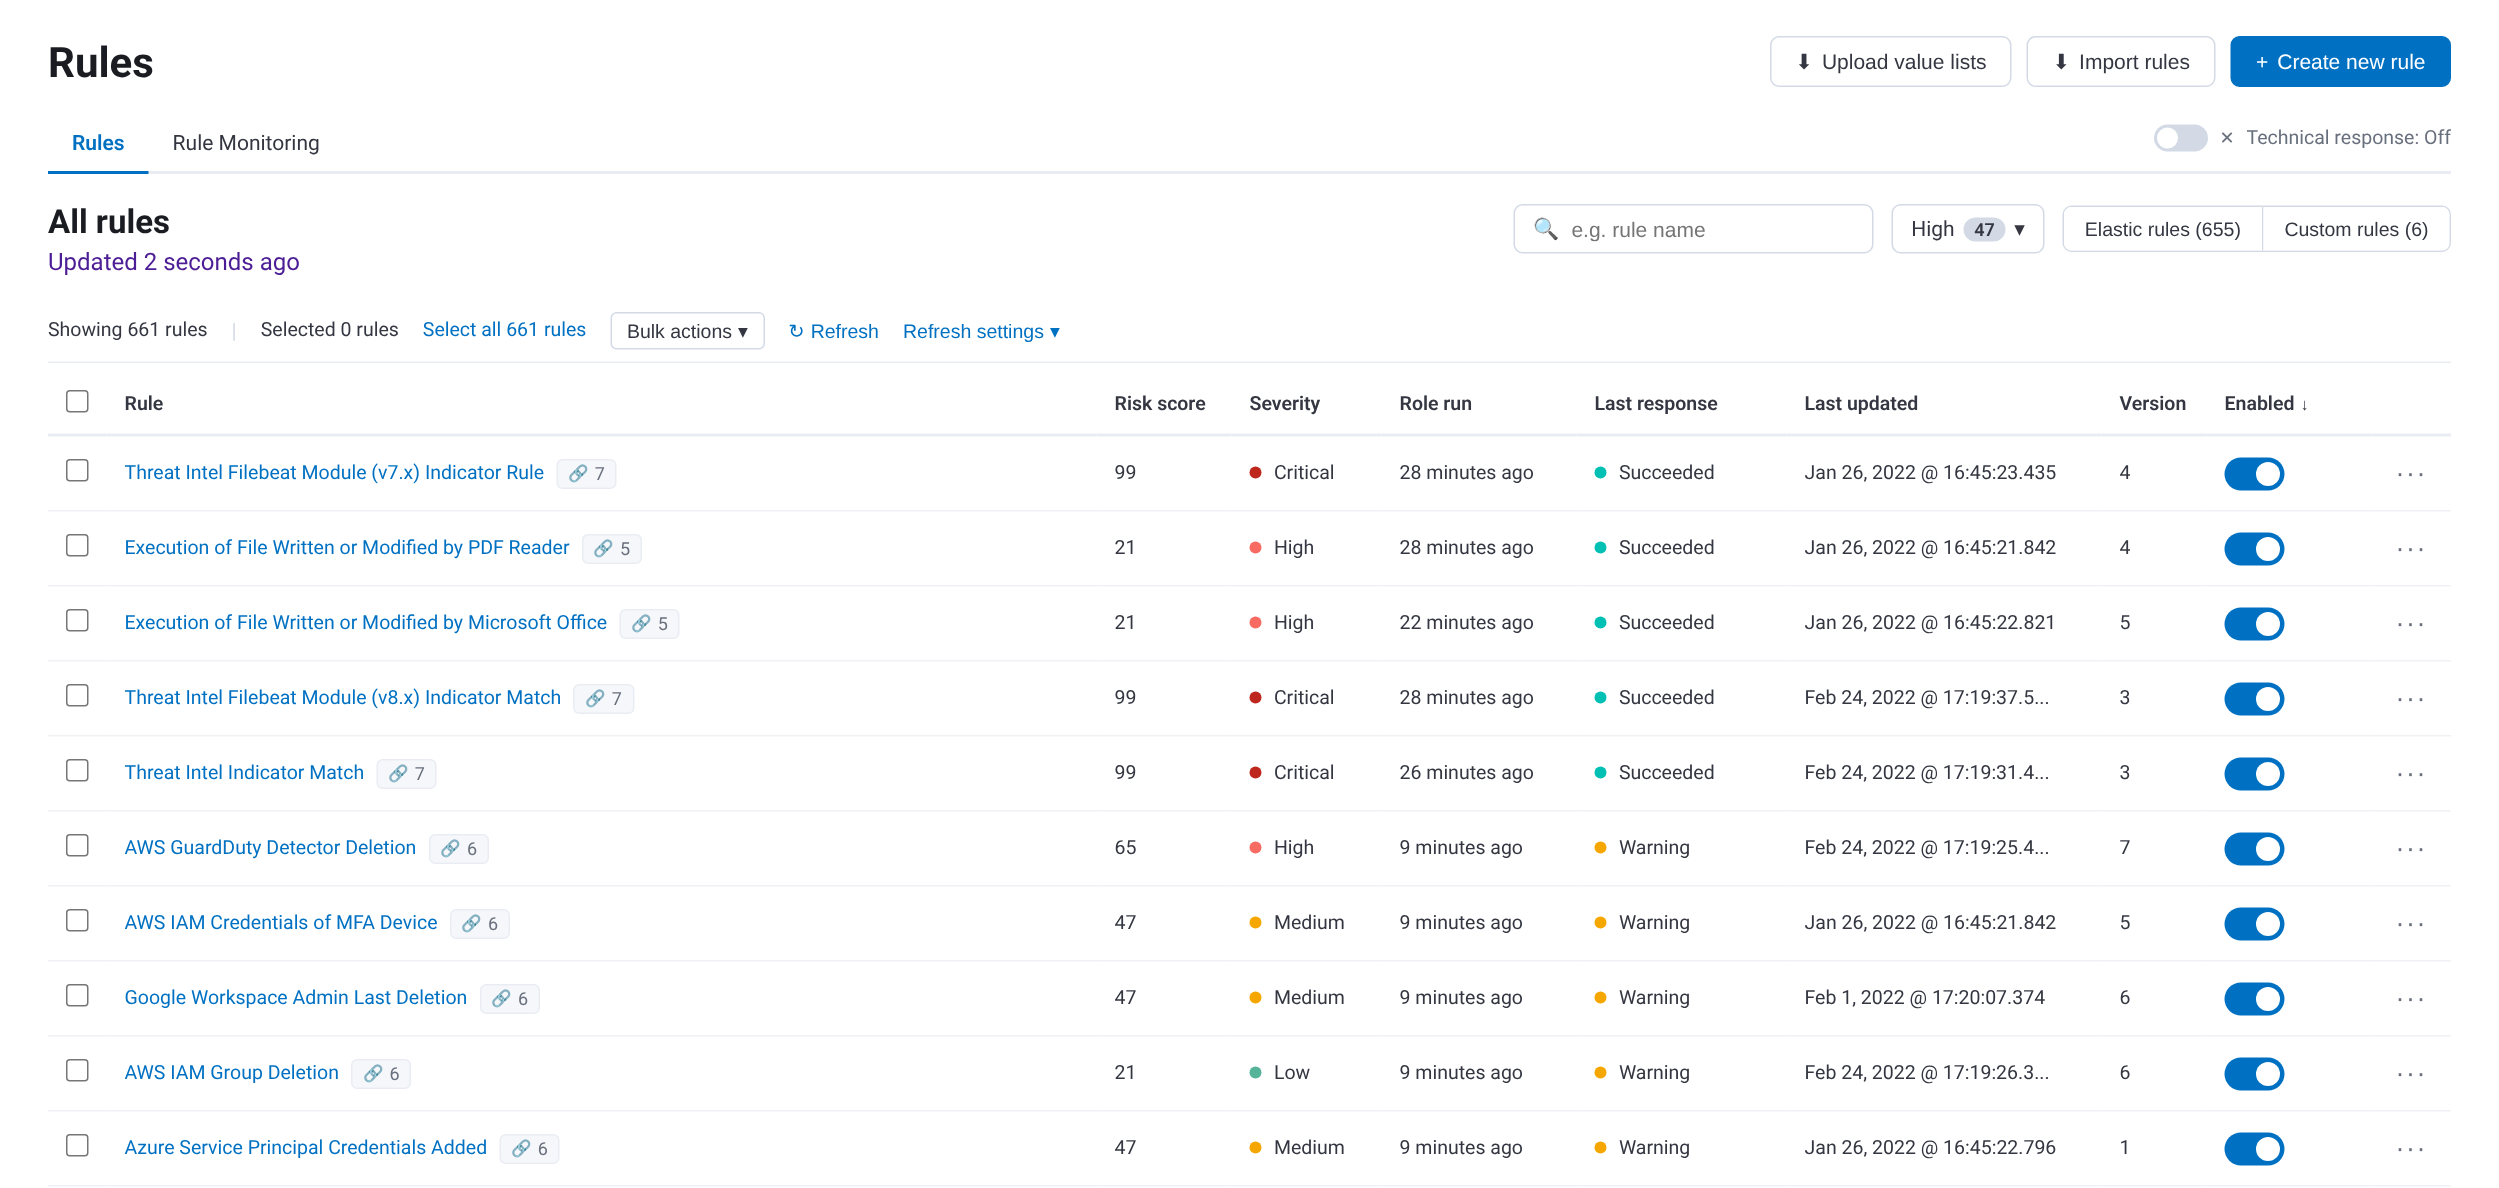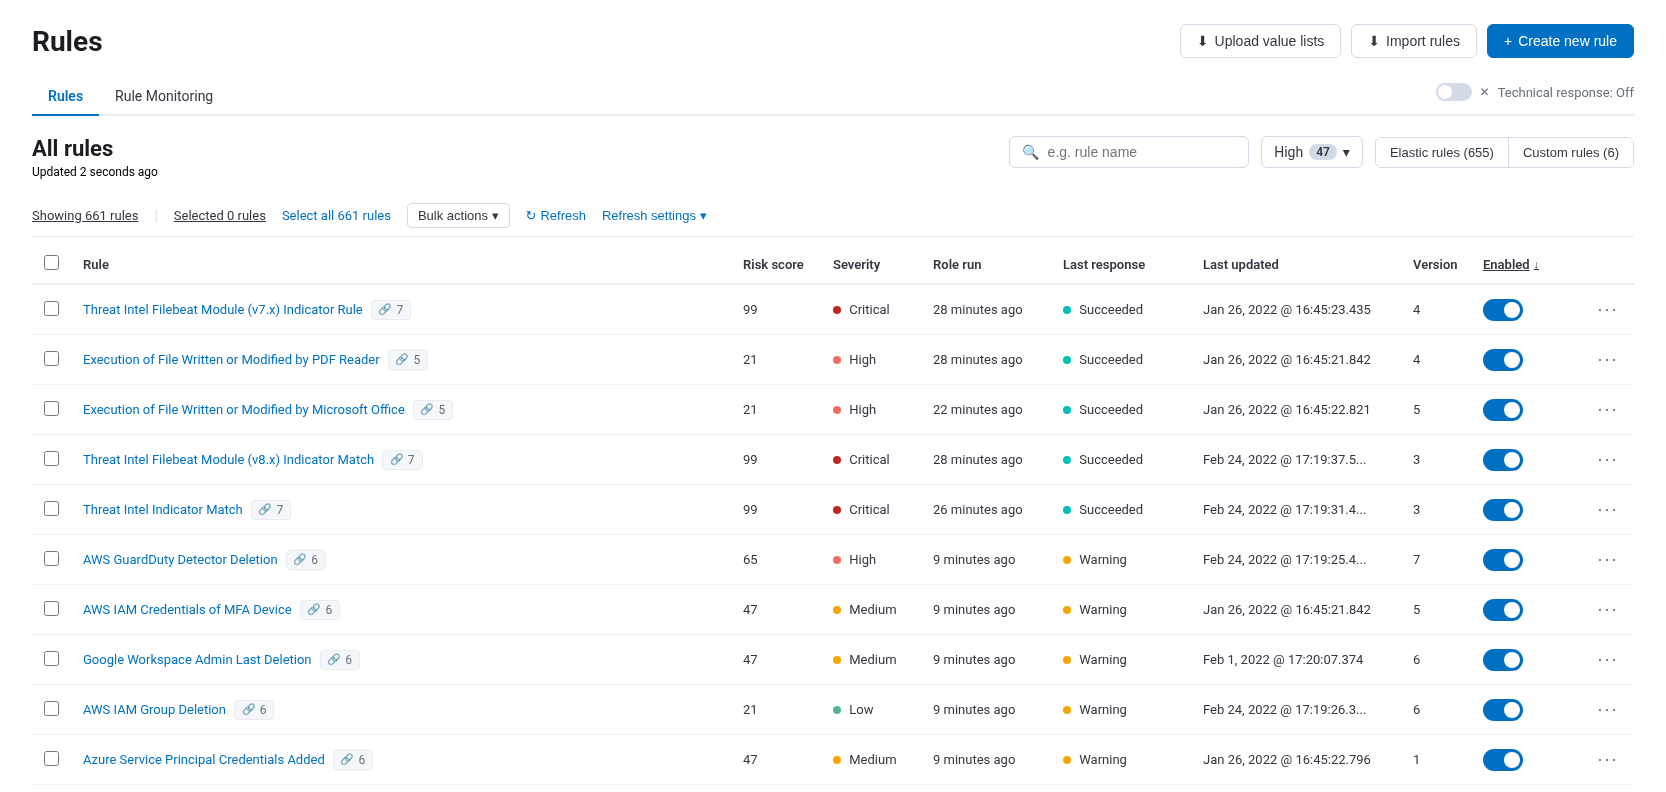--- a/index.html
+++ b/index.html
@@ -20,59 +20,59 @@
     .tab { padding: 10px 16px; cursor: pointer; font-size: 14px; color: #343741; border-bottom: 2px solid transparent; margin-bottom: -2px; }
     .tab.active { color: #0071c2; border-bottom-color: #0071c2; font-weight: 600; }
     .tabs-right { display: flex; align-items: center; gap: 8px; font-size: 13px; color: #69707d; padding-bottom: 8px; }
     .toggle-off { width: 36px; height: 18px; background: #d3dae6; border-radius: 9px; position: relative; display: inline-block; }
     .toggle-off::after { content: ''; width: 14px; height: 14px; background: #fff; border-radius: 50%; position: absolute; top: 2px; left: 2px; }
     .x-btn { cursor: pointer; color: #69707d; font-size: 12px; }
 
     
     .section-header { display: flex; align-items: flex-start; justify-content: space-between; margin: 20px 0 16px; }
     .section-title-area h2 { font-size: 22px; font-weight: 700; color: #1a1c21; }
-    .section-title-area .updated { font-size: 12px; color: #000000; margin-top: 4px; }
+    .section-title-area .updated { font-size: 16px; color: #4c1d95; margin-top: 4px; }
     .section-controls { display: flex; align-items: center; gap: 12px; }
 
     
     .search-box { display: flex; align-items: center; gap: 8px; border: 1px solid #d3dae6; border-radius: 6px; padding: 7px 12px; width: 240px; }
     .search-box input { border: none; outline: none; font-size: 14px; color: #69707d; width: 100%; }
     .search-icon { color: #69707d; font-size: 14px; }
 
     
     .tags-btn { display: flex; align-items: center; gap: 6px; border: 1px solid #d3dae6; border-radius: 6px; padding: 7px 12px; cursor: pointer; font-size: 14px; }
     .tag-count { background: #d3dae6; border-radius: 10px; padding: 1px 7px; font-size: 12px; font-weight: 600; }
 
     
     .rule-type-tabs { display: flex; border: 1px solid #d3dae6; border-radius: 6px; overflow: hidden; }
     .rule-type-tab { padding: 7px 14px; font-size: 13px; cursor: pointer; background: #fff; border: none; color: #343741; }
     .rule-type-tab:first-child { border-right: 1px solid #d3dae6; }
 
     
     .toolbar { display: flex; align-items: center; gap: 16px; margin-bottom: 8px; padding: 8px 0; border-bottom: 1px solid #e9edf3; }
-    .toolbar-info { font-size: 13px; color: #343741; text-decoration: underline; }
+    .toolbar-info { font-size: 13px; color: #343741; }
     .toolbar-sep { color: #d3dae6; }
     .toolbar-link { color: #0071c2; cursor: pointer; font-size: 13px; text-decoration: none; }
     .toolbar-action { display: flex; align-items: center; gap: 4px; cursor: pointer; font-size: 13px; color: #343741; border: 1px solid #d3dae6; border-radius: 4px; padding: 4px 10px; background: #fff; }
     .toolbar-action.text-link { border: none; background: none; color: #0071c2; padding: 0; }
 
     
     .rules-table { width: 100%; border-collapse: collapse; }
     .rules-table th { padding: 10px 12px; text-align: left; font-size: 13px; font-weight: 600; color: #343741; border-bottom: 2px solid #e9edf3; white-space: nowrap; }
     .rules-table td { padding: 12px 12px; border-bottom: 1px solid #f0f1f5; font-size: 13px; vertical-align: middle; }
 
     .th-checkbox { width: 32px; }
     .th-rule { min-width: 300px; }
     .th-score { width: 90px; }
     .th-severity { width: 100px; }
     .th-lastrun { width: 130px; }
     .th-lastresponse { width: 140px; }
     .th-lastupdated { width: 210px; }
     .th-version { width: 70px; }
-    .th-enabled { width: 110px; text-decoration: underline; }
+    .th-enabled { width: 110px; }
     .th-actions { width: 40px; }
 
     .checkbox-cell { text-align: center; }
     input[type="checkbox"] { width: 15px; height: 15px; cursor: pointer; accent-color: #0071c2; }
 
     .rule-name { color: #0071c2; cursor: pointer; font-size: 13px; }
 
     .exception-badge { display: inline-flex; align-items: center; gap: 4px; background: #f5f7fa; border: 1px solid #e9edf3; border-radius: 4px; padding: 2px 7px; font-size: 12px; color: #69707d; margin-left: 8px; }
 
     .severity-dot { display: inline-block; width: 8px; height: 8px; border-radius: 50%; margin-right: 5px; }

